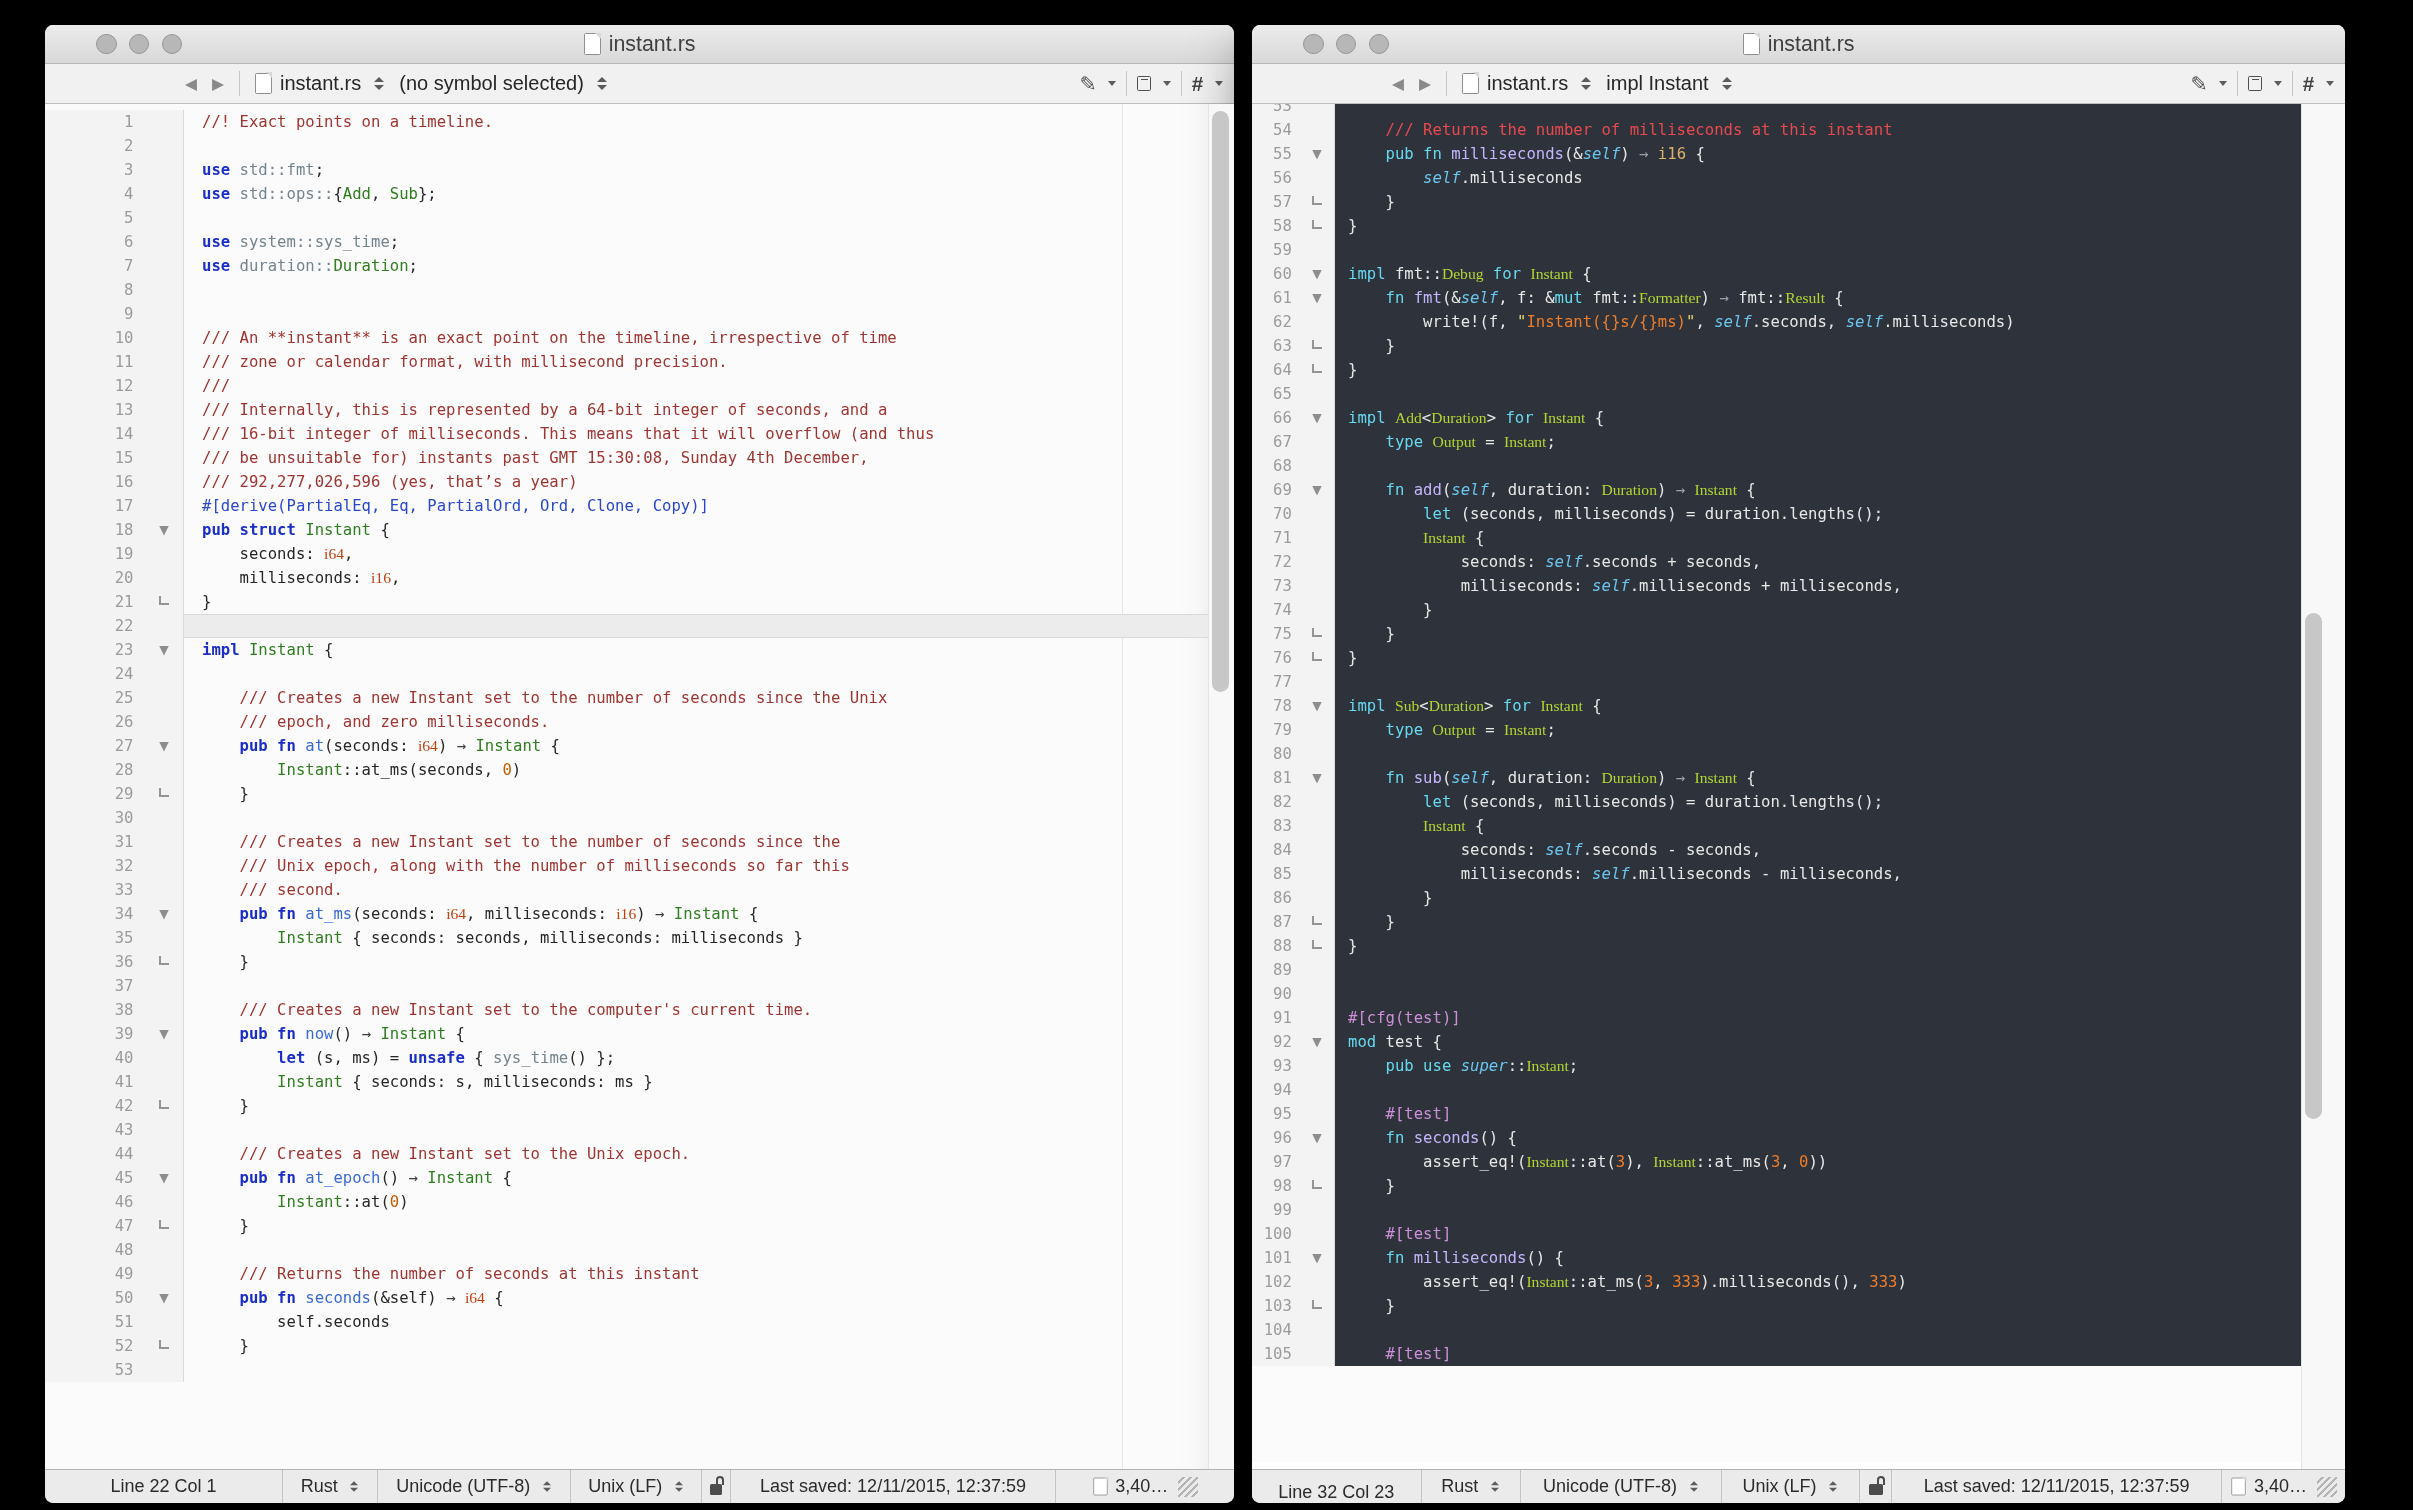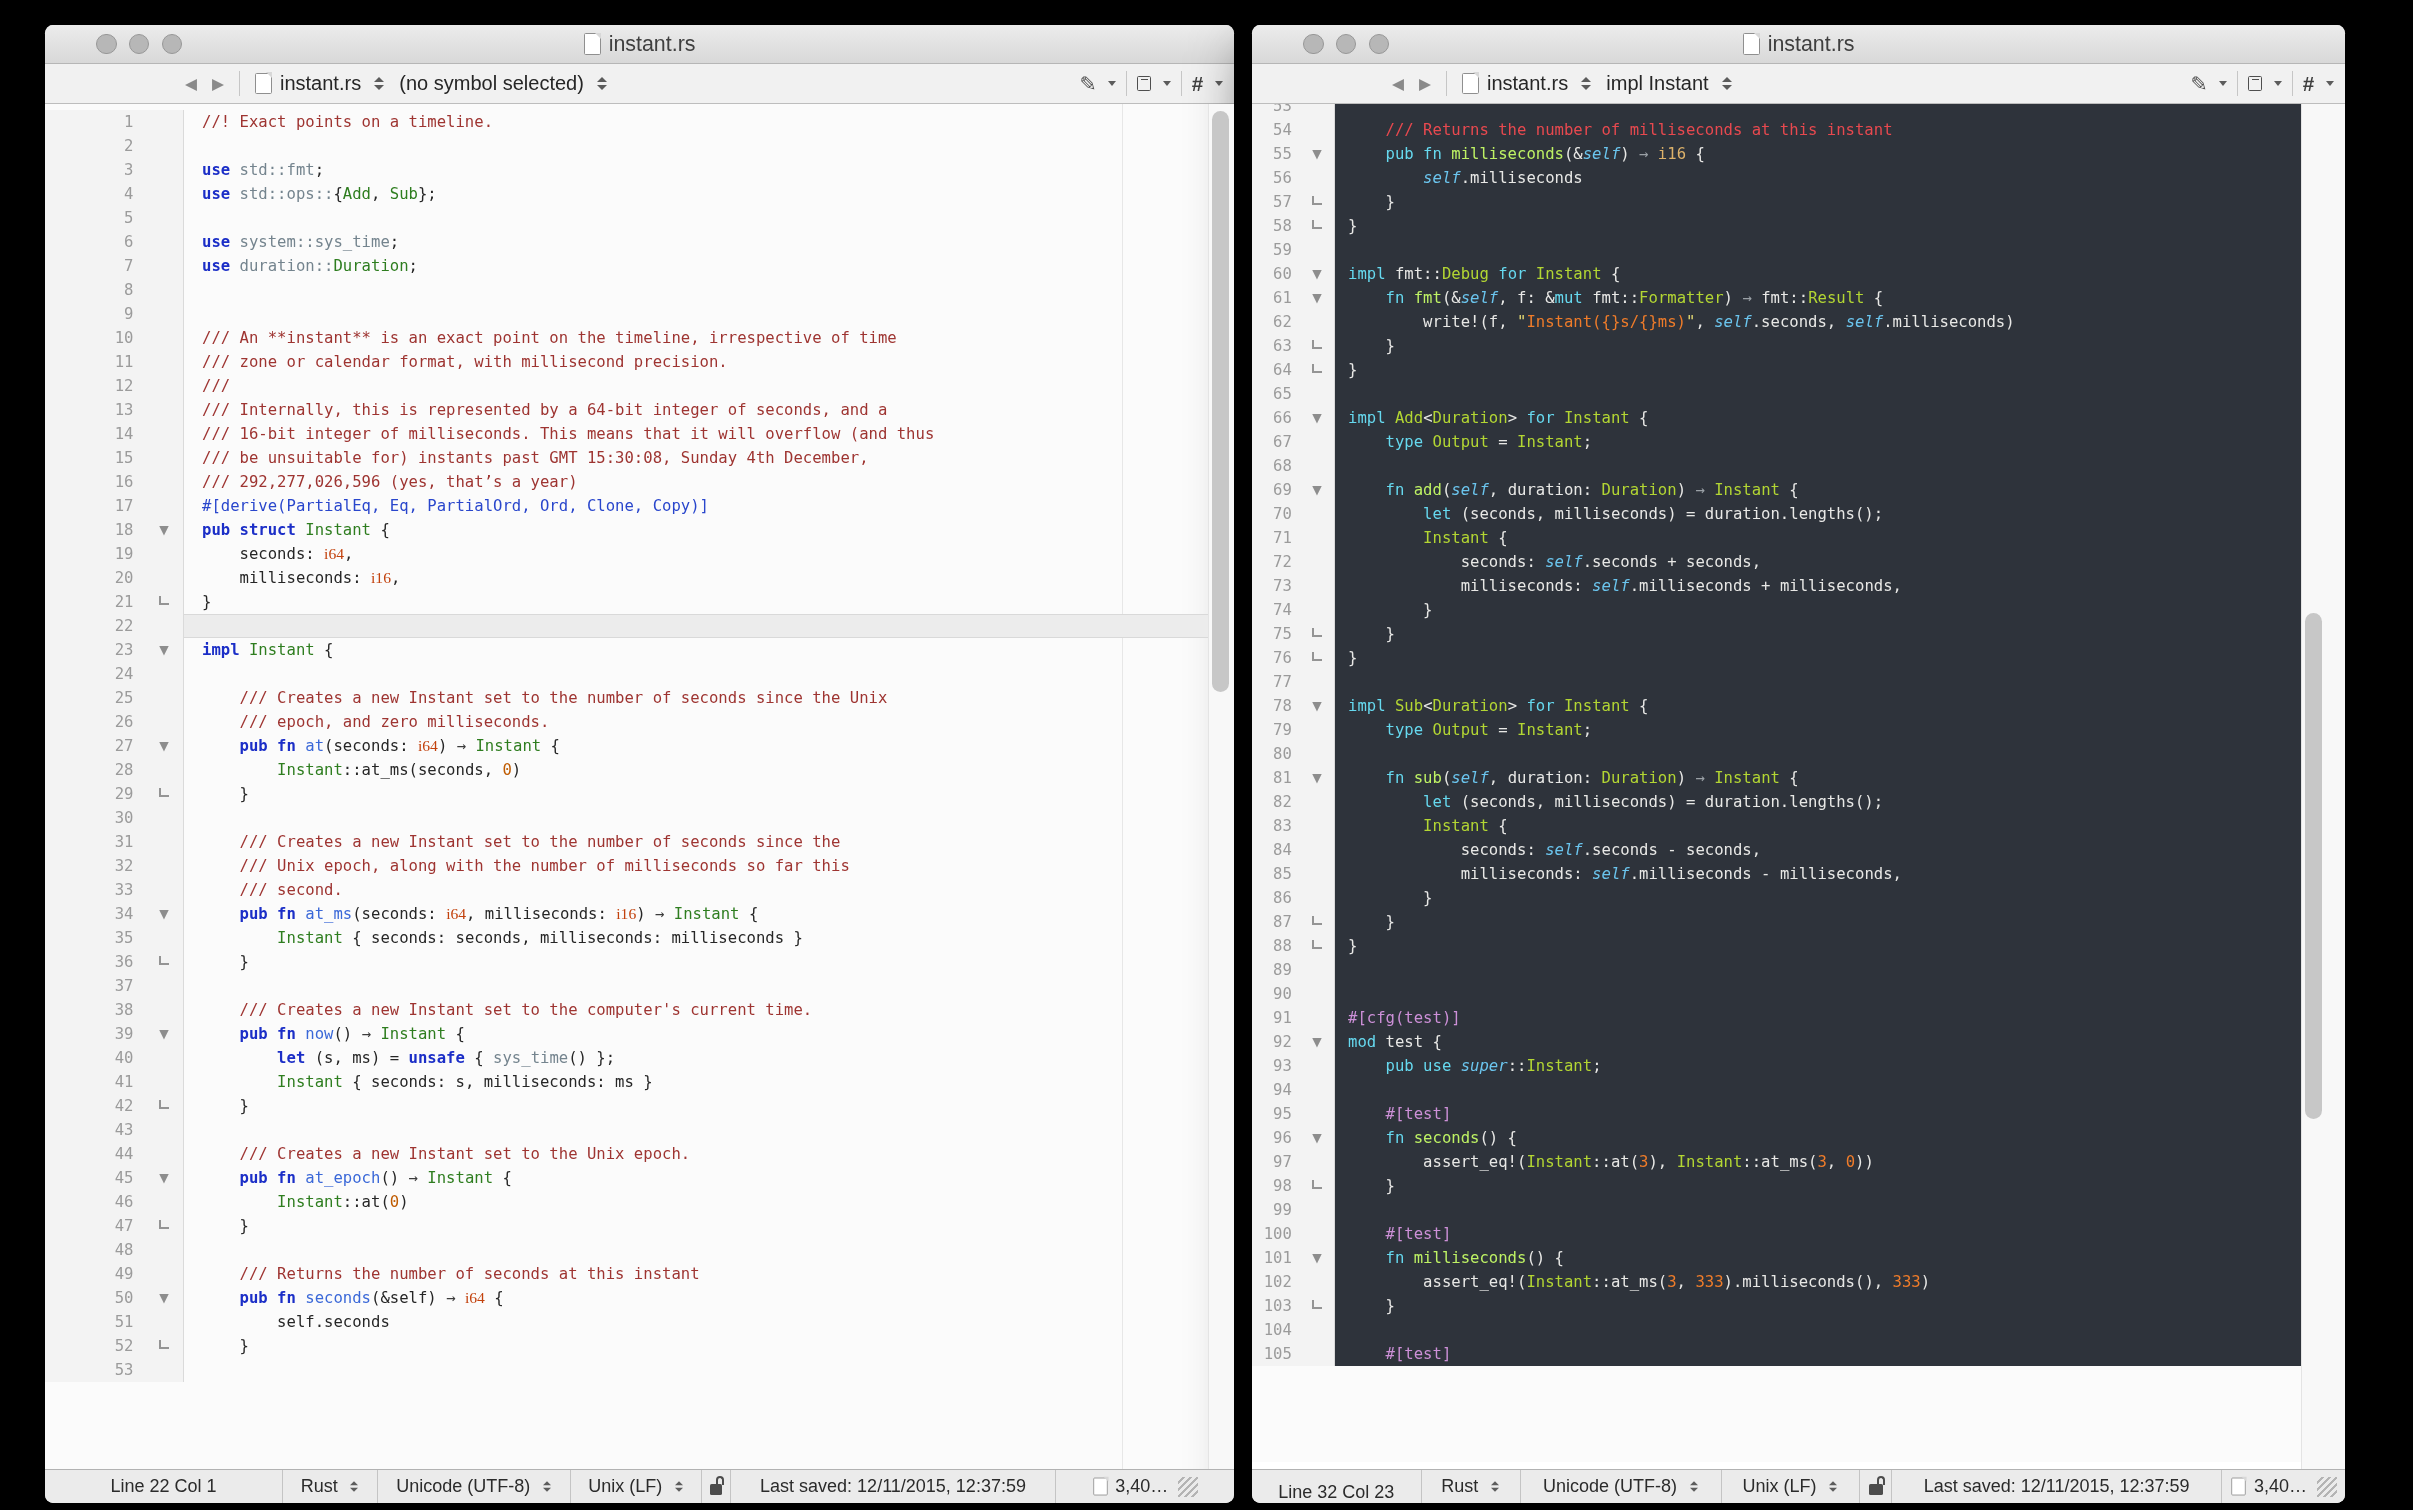--- a/index.html
+++ b/index.html
@@ -80,22 +80,22 @@
   .win-light .tk-n{color:#bf5b00;}
   .win-light .tk-p{color:#74848e;text-align:center;}
   .win-light .tk-m{color:#c2410c;font-family:Liberation Serif, serif;}
   .win-light .tk-a{color:#2946cc;}
   .win-light .tk-s{color:#262626;}
   .win-light .tk-r{color:#3c3c3c;}
   
   .win-dark .tk-x{color:#e8e8e6;}
   .win-dark .tk-k{color:#66d9ef;}
   .win-dark .tk-c{color:#e8494f;}
-  .win-dark .tk-t{color:#b3d633;}
-  .win-dark .tk-f{color:#bef264;}
+  .win-dark .tk-t{color:#b3d633;font-family:Liberation Serif, serif;}
+  .win-dark .tk-f{color:#c4b5fd;}
   .win-dark .tk-n{color:#ef7c2a;}
   .win-dark .tk-m{color:#ddb26a;}
   .win-dark .tk-a{color:#cd90d8;margin-top:6px;}
   .win-dark .tk-s{color:#6bc5ee;font-style:italic;}
   .win-dark .tk-q{color:#e6db74;}
   .win-dark .tk-o{color:#ef7c2a;}
   .win-dark .tk-r{color:#9aa0a6;}
 
   
   .statusbar{height:33px;flex:0 0 33px;background:#ebebeb;border-top:0.8px solid #b2b2b2;

